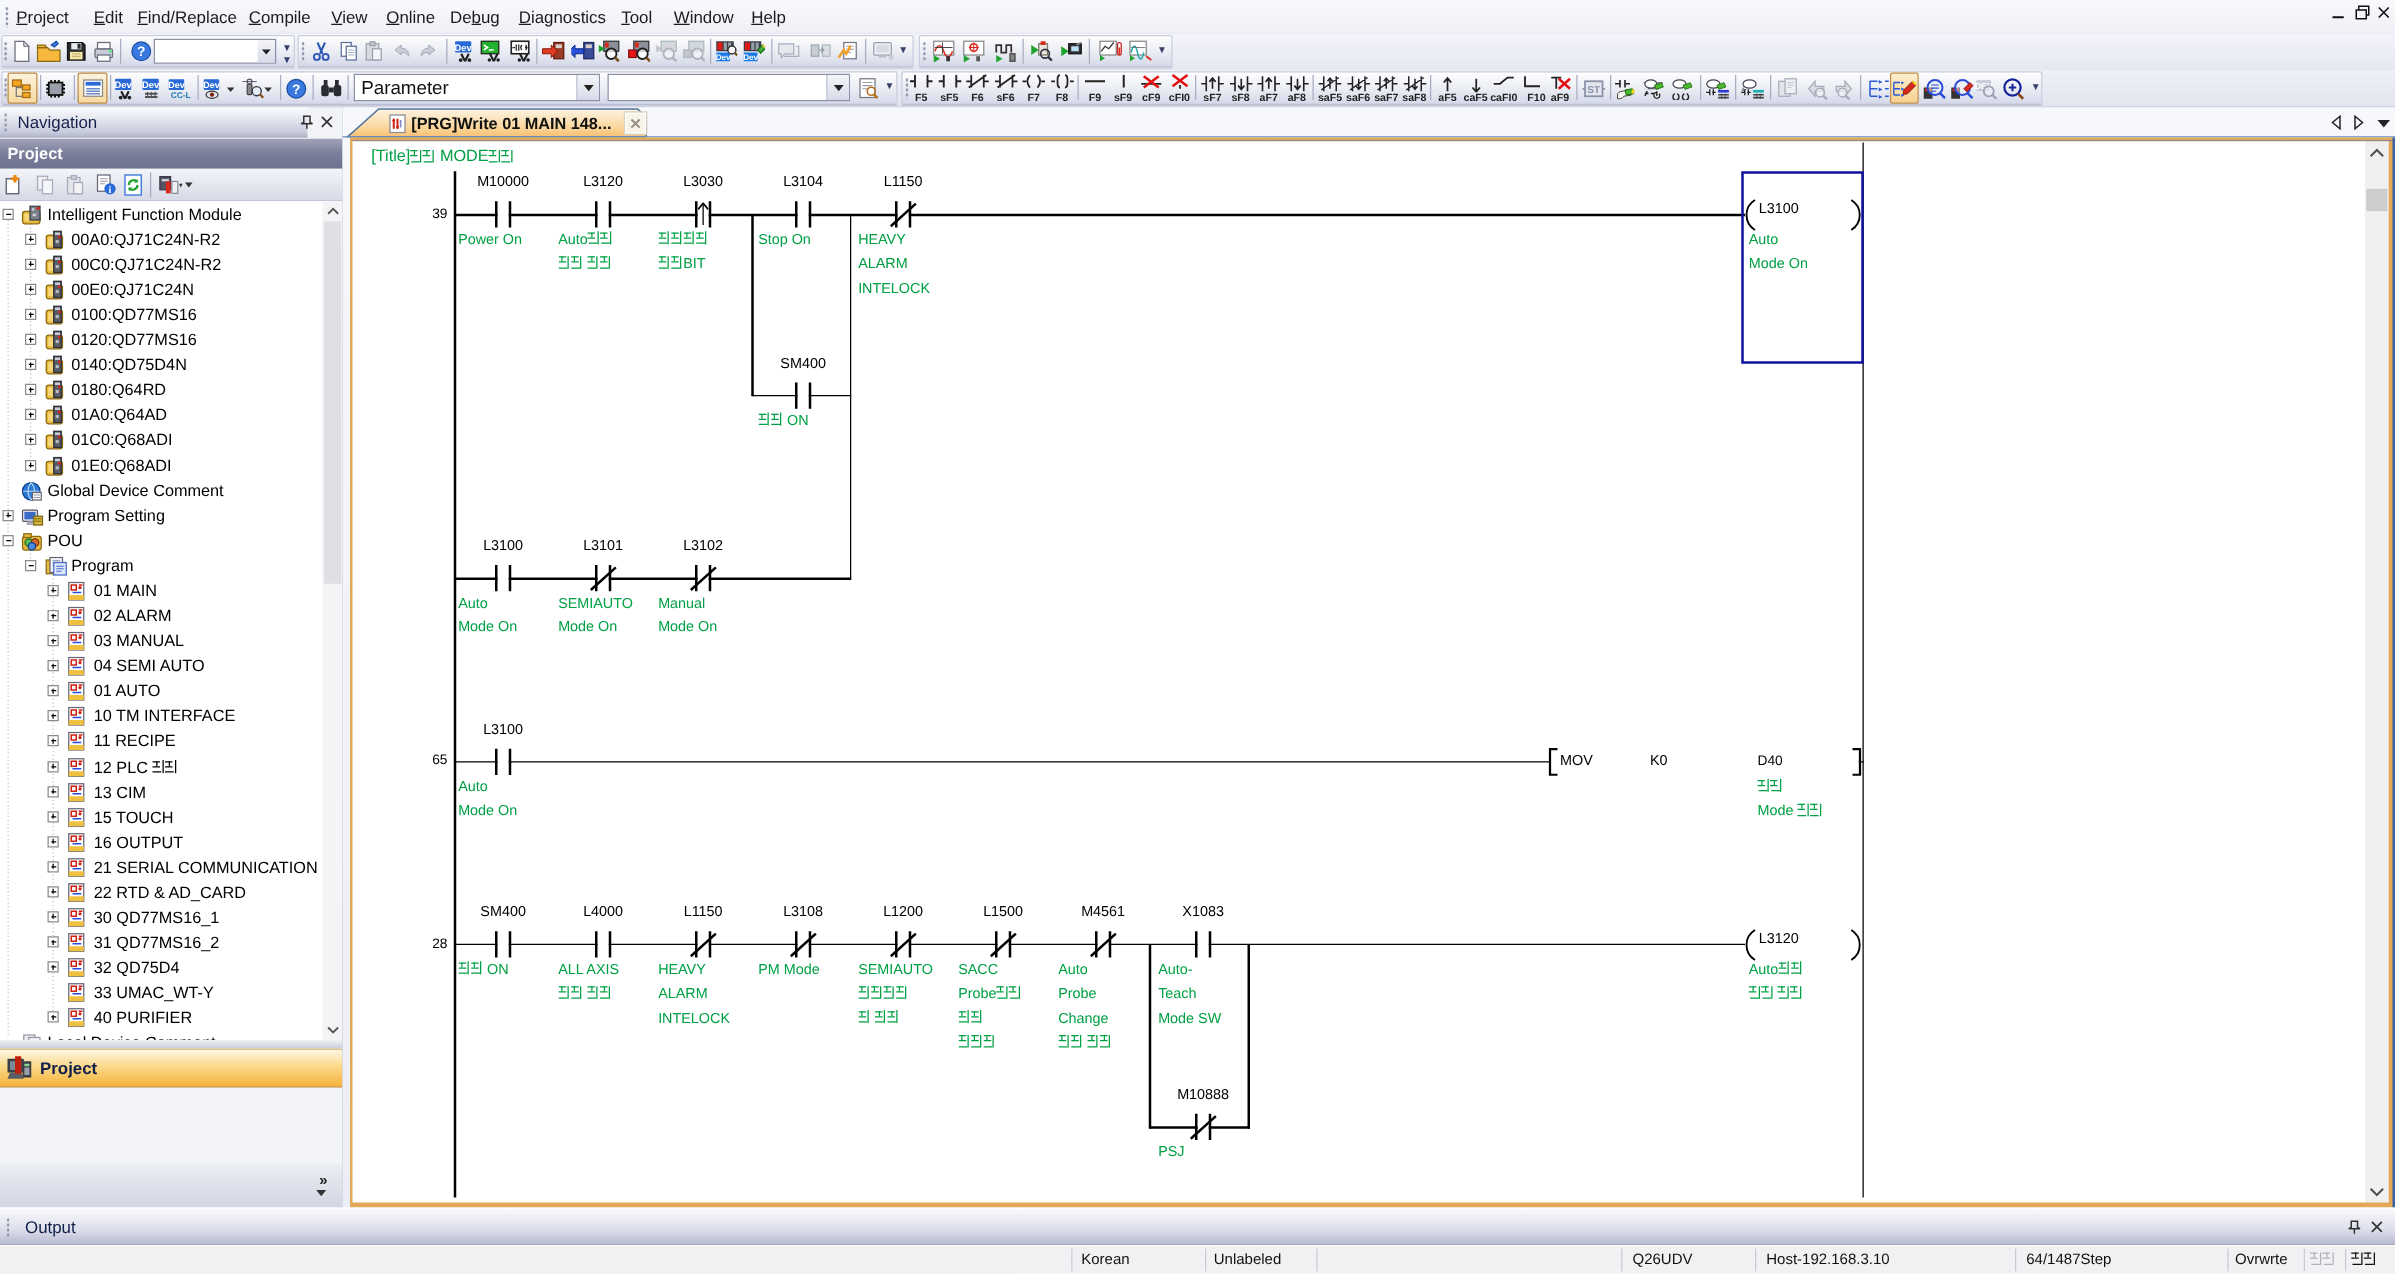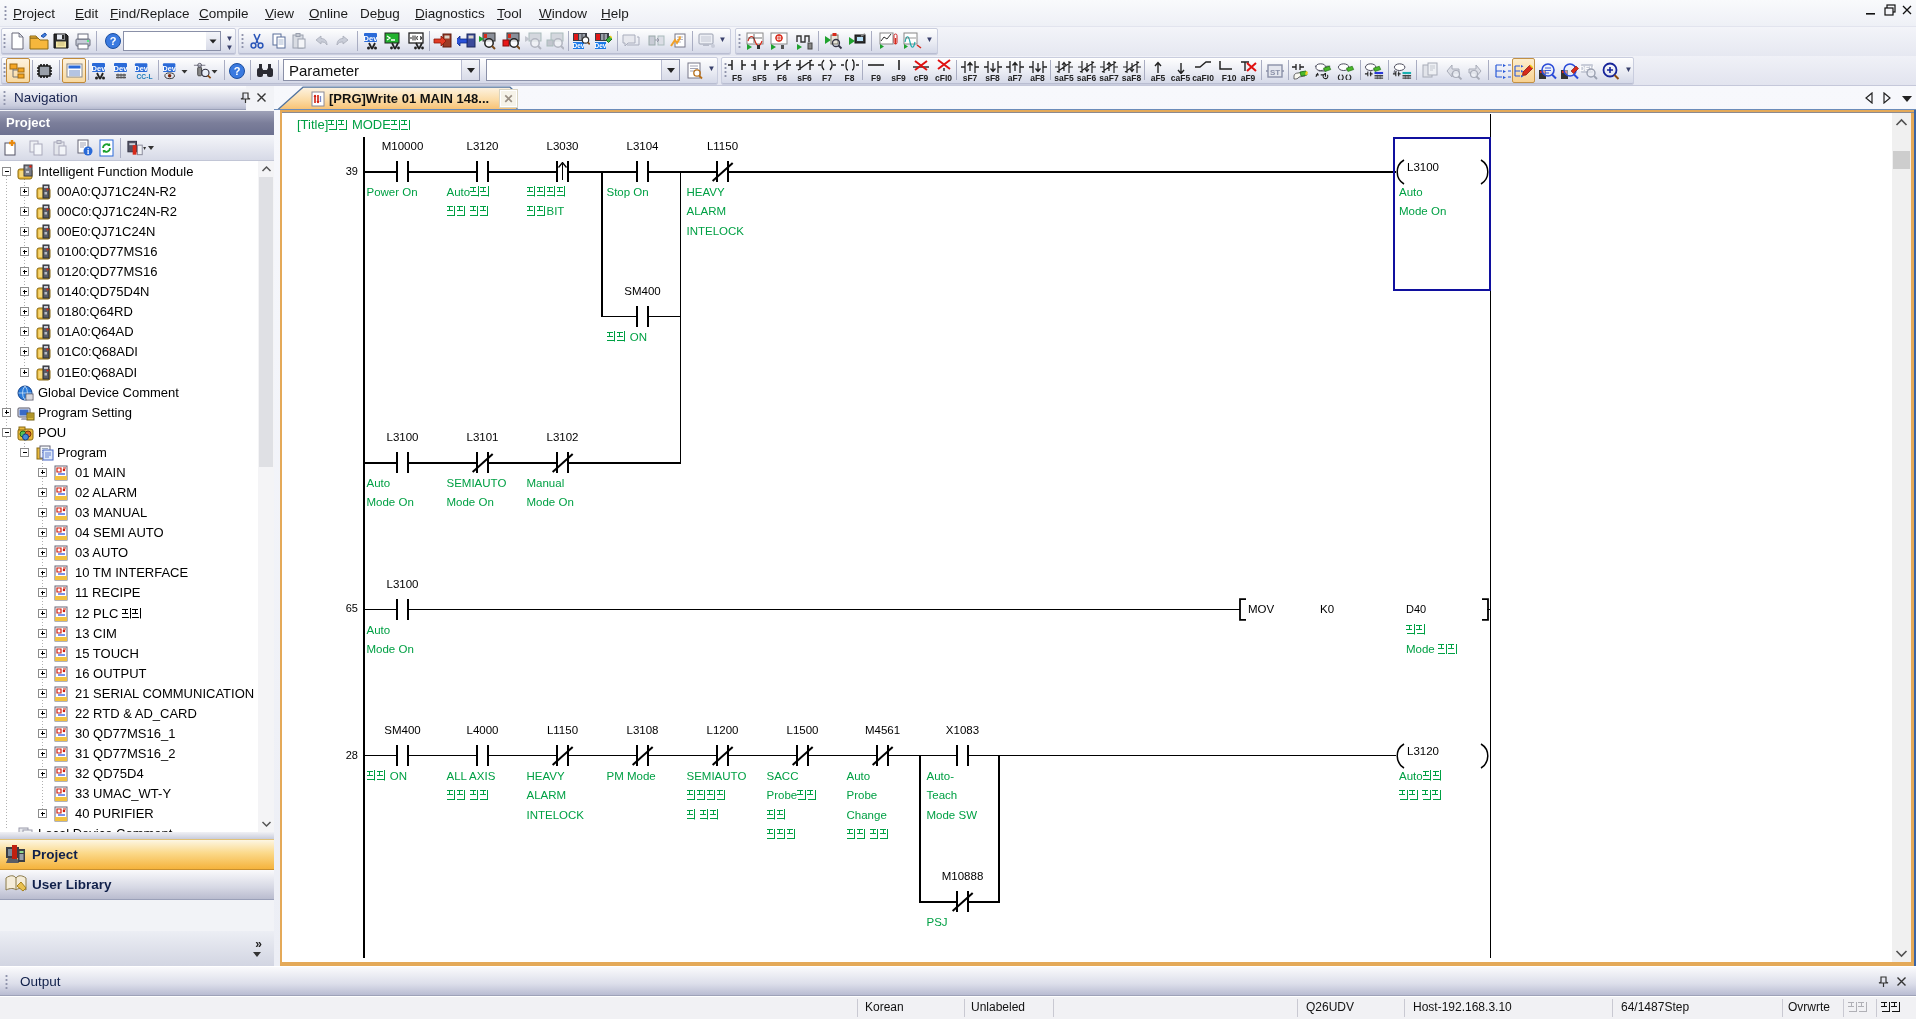--- a/index.html
+++ b/index.html
@@ -959,21 +959,21 @@
         </svg></div>
 <div class="trow" style="left:75px;top:364.1px">04 SEMI AUTO</div>
 <div class="expb plus" style="left:38.0px;top:387.2px"></div>
 <div class="ticn" style="left:53px;top:384.2px"><svg width="18" height="16" viewBox="0 0 18 16">
           <rect x="2" y="1" width="12" height="14" fill="#fff" stroke="#667"></rect>
           <rect x="2" y="11" width="12" height="4" fill="#f0c040"></rect>
           <path d="M4 3h4v4H4zM10 3h3" stroke="#d02010" fill="none" stroke-width="1.2"></path>
           <path d="M5 9h7" stroke="#2a4ad8" stroke-width="1.2"></path>
           <circle cx="11" cy="5" r="1.3" fill="#d02010"></circle>
         </svg></div>
-<div class="trow" style="left:75px;top:384.2px">03 AUTO</div>
+<div class="trow" style="left:75px;top:384.2px">01 AUTO</div>
 <div class="expb plus" style="left:38.0px;top:407.3px"></div>
 <div class="ticn" style="left:53px;top:404.3px"><svg width="18" height="16" viewBox="0 0 18 16">
           <rect x="2" y="1" width="12" height="14" fill="#fff" stroke="#667"></rect>
           <rect x="2" y="11" width="12" height="4" fill="#f0c040"></rect>
           <path d="M4 3h4v4H4zM10 3h3" stroke="#d02010" fill="none" stroke-width="1.2"></path>
           <path d="M5 9h7" stroke="#2a4ad8" stroke-width="1.2"></path>
           <circle cx="11" cy="5" r="1.3" fill="#d02010"></circle>
         </svg></div>
 <div class="trow" style="left:75px;top:404.3px">10 TM INTERFACE</div>
 <div class="expb plus" style="left:38.0px;top:427.4px"></div>
@@ -1104,28 +1104,20 @@
       <svg style="position:absolute;left:4px;top:3px" width="24" height="24">
         <rect x="2" y="4" width="13" height="11" fill="#3a3d45"></rect>
         <rect x="4" y="6" width="9" height="7" fill="#7a8a9a"></rect>
         <path d="M4 15l-2 5h13l-2-5z" fill="#5a5d65"></path>
         <rect x="8" y="2" width="5" height="14" fill="#c02010"></rect>
         <rect x="14" y="6" width="7" height="13" fill="#3a3d45"></rect>
         <rect x="15.5" y="8" width="4" height="2" fill="#8fd88f"></rect>
         <rect x="15.5" y="11" width="4" height="6" fill="#9aa0aa"></rect>
       </svg>
       <span class="lbl">Project</span>
-    </div>
-<div class="navbtn" style="top:784px;height:30px;background:linear-gradient(#fafafc,#d6d8e4 60%,#b9bccf);border-bottom:1px solid #9aa0b8">
-      <svg style="position:absolute;left:4px;top:3px" width="24" height="24">
-        <path d="M2 5c4-3 8-3 10 0 2-3 6-3 10 0v12c-4-2-8-2-10 0-2-2-6-2-10 0z" fill="#f4ecd8" stroke="#8a7a4a"></path>
-        <path d="M12 5v12" stroke="#8a7a4a"></path>
-        <path d="M13 13l6 5 3-3-5-6z" fill="#e8c050" stroke="#a8821a"></path>
-      </svg>
-      <span class="lbl">User Library</span>
     </div>
 <div class="ab" style="left:0;top:845px;width:274px;height:35px;background:linear-gradient(#eceef4,#d2d5e2)">
       <span style="position:absolute;right:12px;top:6px;font-size:12px;font-weight:bold;color:#222">»</span>
       <svg style="position:absolute;right:12px;top:20px" width="10" height="7">
         <path d="M1 1l4 5 4-5z" fill="#333"></path>
       </svg>
     </div>
 </div>
 <div class="ab" style="left:274px;top:86px;width:1px;height:880px;background:#9aa0b4"></div>
 <div class="ab" id="mdi">

